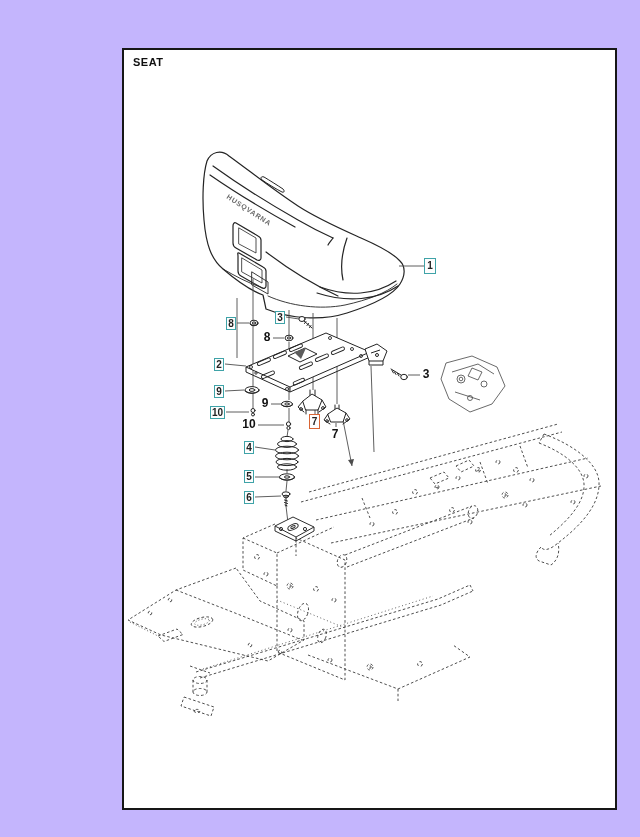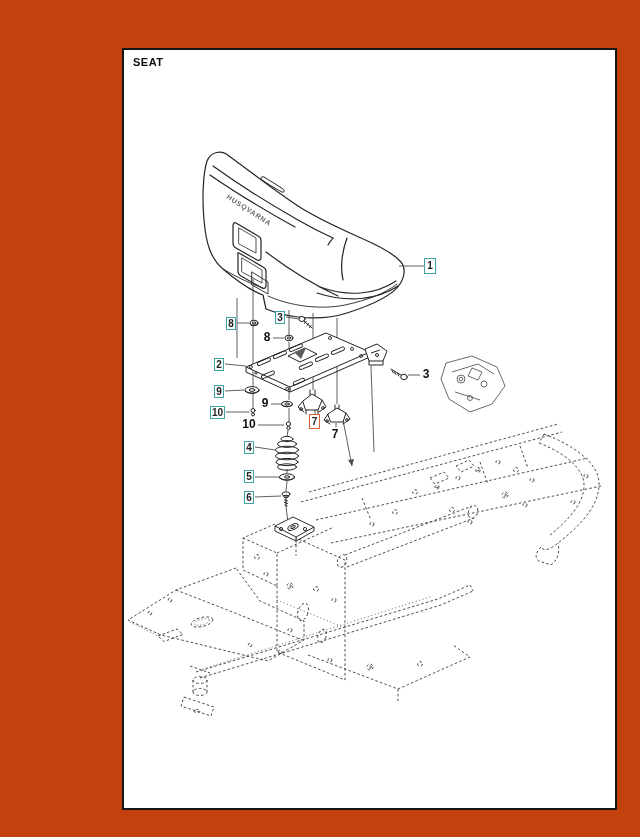--- a/index.html
+++ b/index.html
@@ -1,17 +1,17 @@
 <!DOCTYPE html>
 <html style="--teal: #3fa3a8; --orange: #d96434;"><head>
 <meta charset="utf-8">
 <style>
   html,body{margin:0;padding:0;background:#ffffff;}
   body{width:640px;height:837px;font-family:"Liberation Sans",sans-serif;}
-  .stage{position:relative;width:640px;height:837px;background:#c2410c;overflow:hidden;}
+  .stage{position:relative;width:640px;height:837px;background:#c4b5fd;overflow:hidden;}
   .page-frame{position:absolute;left:122px;top:48px;width:495px;height:762px;
     border:2px solid #171717;background:#fff;box-sizing:border-box;}
   .page-title{position:absolute;left:133px;top:56px;font-size:11px;font-weight:bold;
     color:#101010;letter-spacing:.5px;}
   svg.diagram{position:absolute;left:0;top:0;}
   .callout{position:absolute;display:flex;align-items:center;justify-content:center;
     font-weight:bold;box-sizing:border-box;line-height:1;cursor:default;}
   .callout.boxed{border:1.5px solid var(--teal,#3fa3a8);background:#fdfdfd;color:#222;font-size:10px;}
   .callout.highlighted{border:1.5px solid var(--orange,#d96434);background:#fdfdfd;color:#222;font-size:10px;}
   .callout.plain{color:#111;font-size:12px;}

